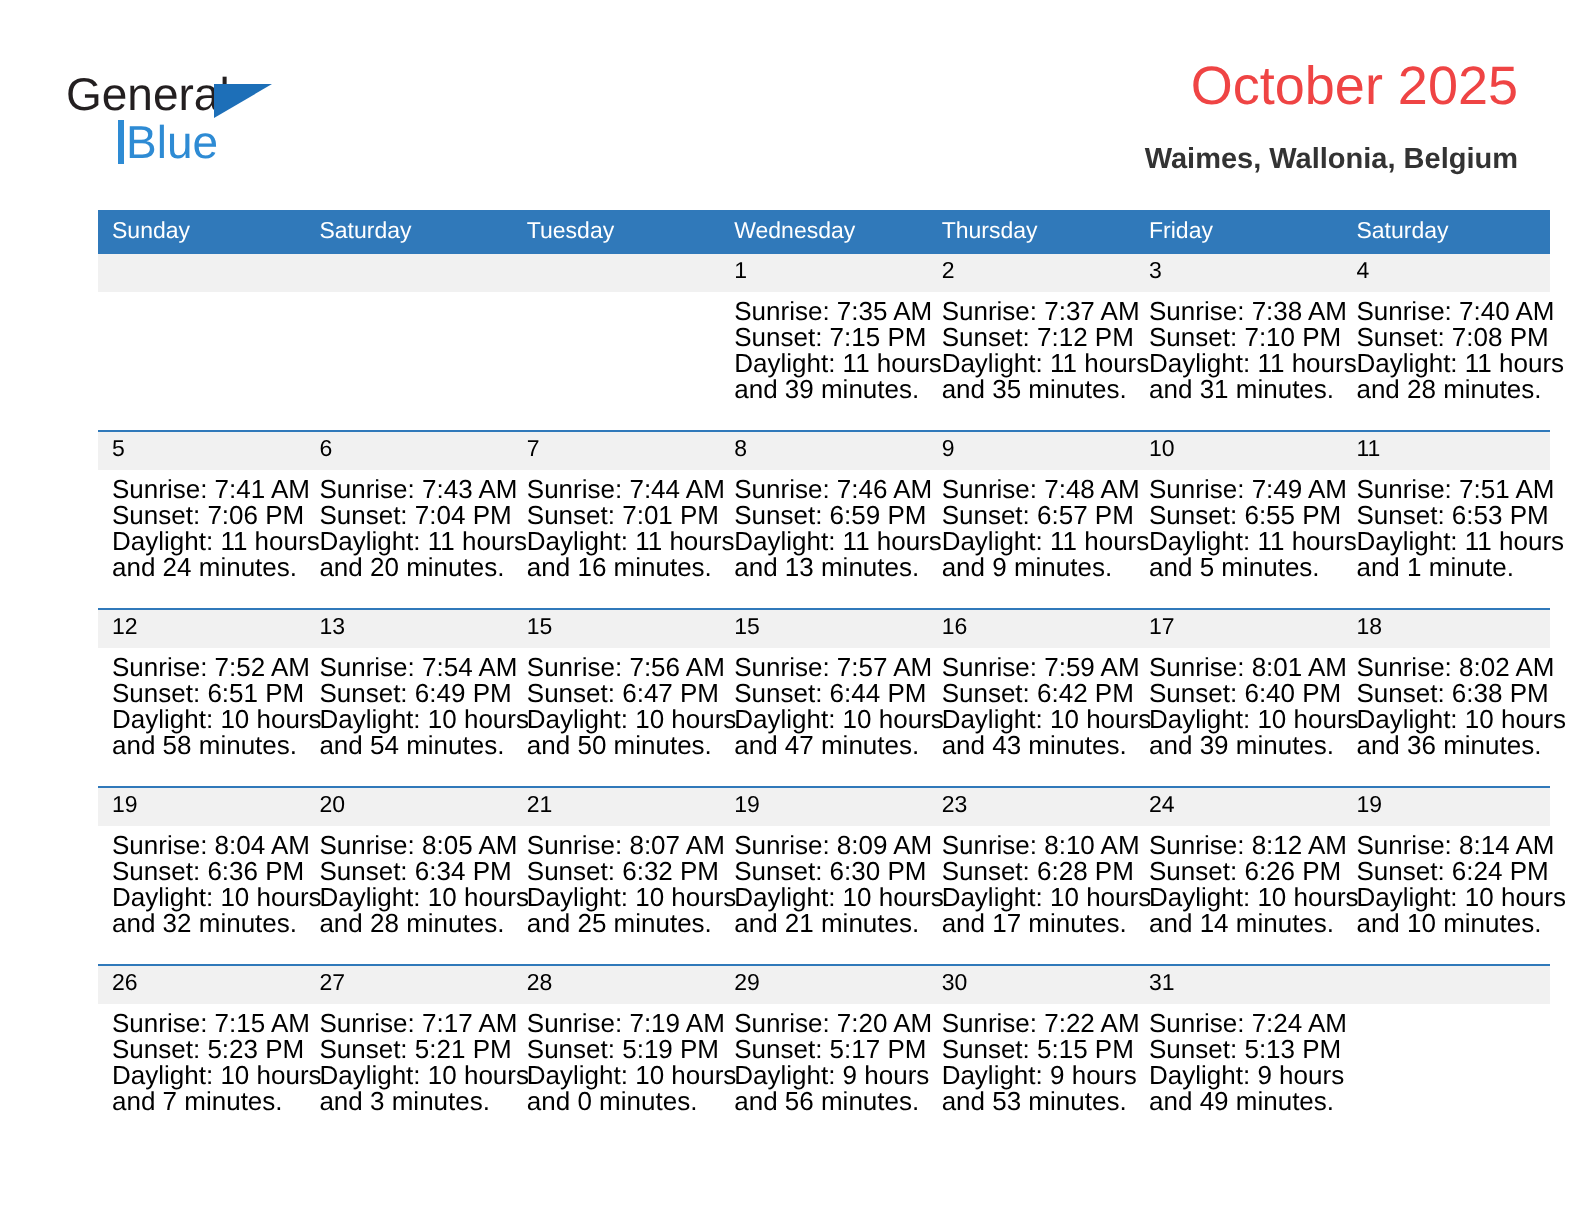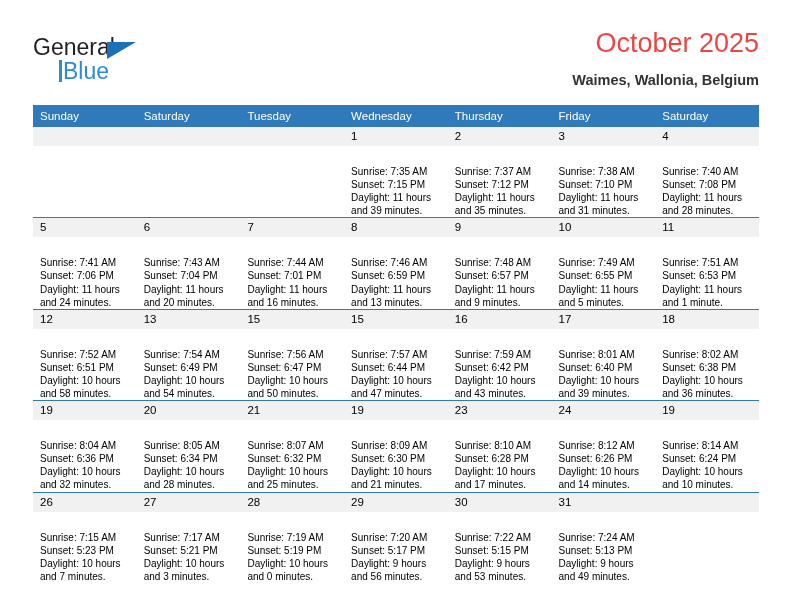--- a/index.html
+++ b/index.html
@@ -88,21 +88,21 @@
     font-size: 14.5px;
     color: #333333;
     text-align: right;
     white-space: nowrap;
     font-weight: bold;
   }
 
   
   .calendar {
     position: absolute;
-    left: 33px;
+    left: 49px;
     top: 105px;
     width: 726px;
     border-collapse: collapse;
     table-layout: fixed;
   }
   .calendar th {
     background: #3079ba;
     color: #ffffff;
     font-size: 11.5px;
     font-weight: normal;
@@ -129,24 +129,23 @@
     color: #000000;
     padding: 3px 0 3px 7px;
     line-height: 13px;
     height: 13px;
   }
   .daynum.empty {
     color: transparent;
   }
   .cellbody {
     padding: 3px 6px 0 7px;
-    font-size: 10px;
+    font-size: 13px;
     line-height: 13.1px;
     color: #000000;
-    margin-top: 16px;
   }
   .cellbody div {
     white-space: nowrap;
   }
 </style>
 </head>
 <body>
 
 <div class="page">
 

